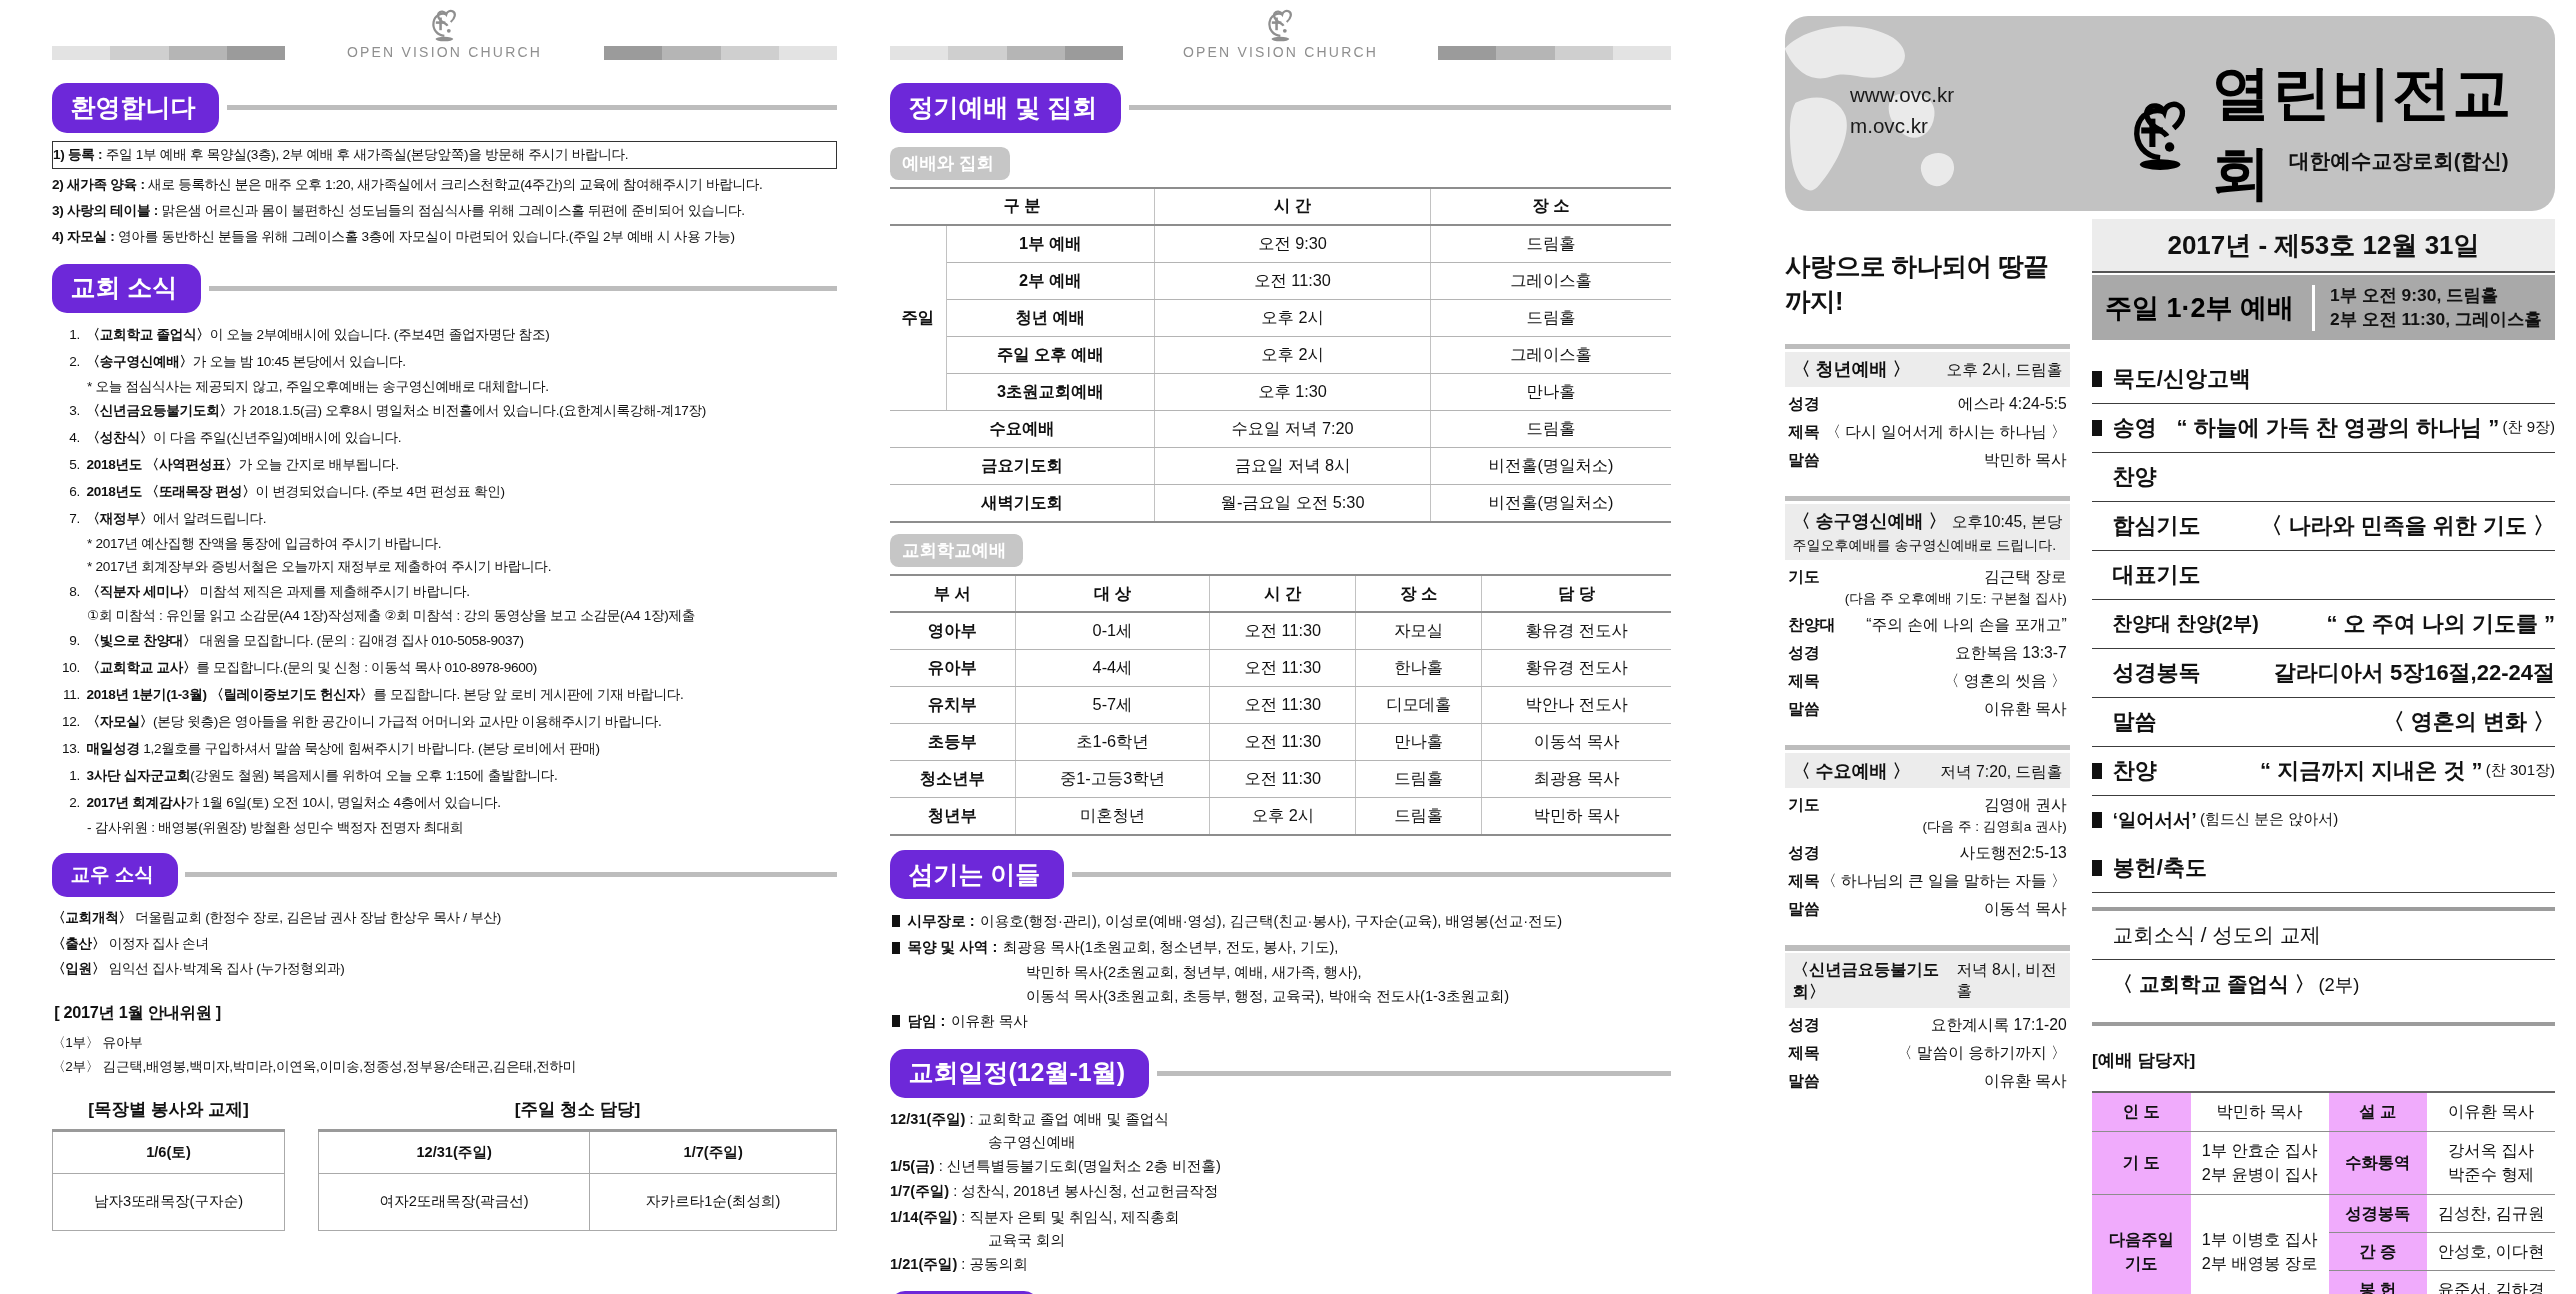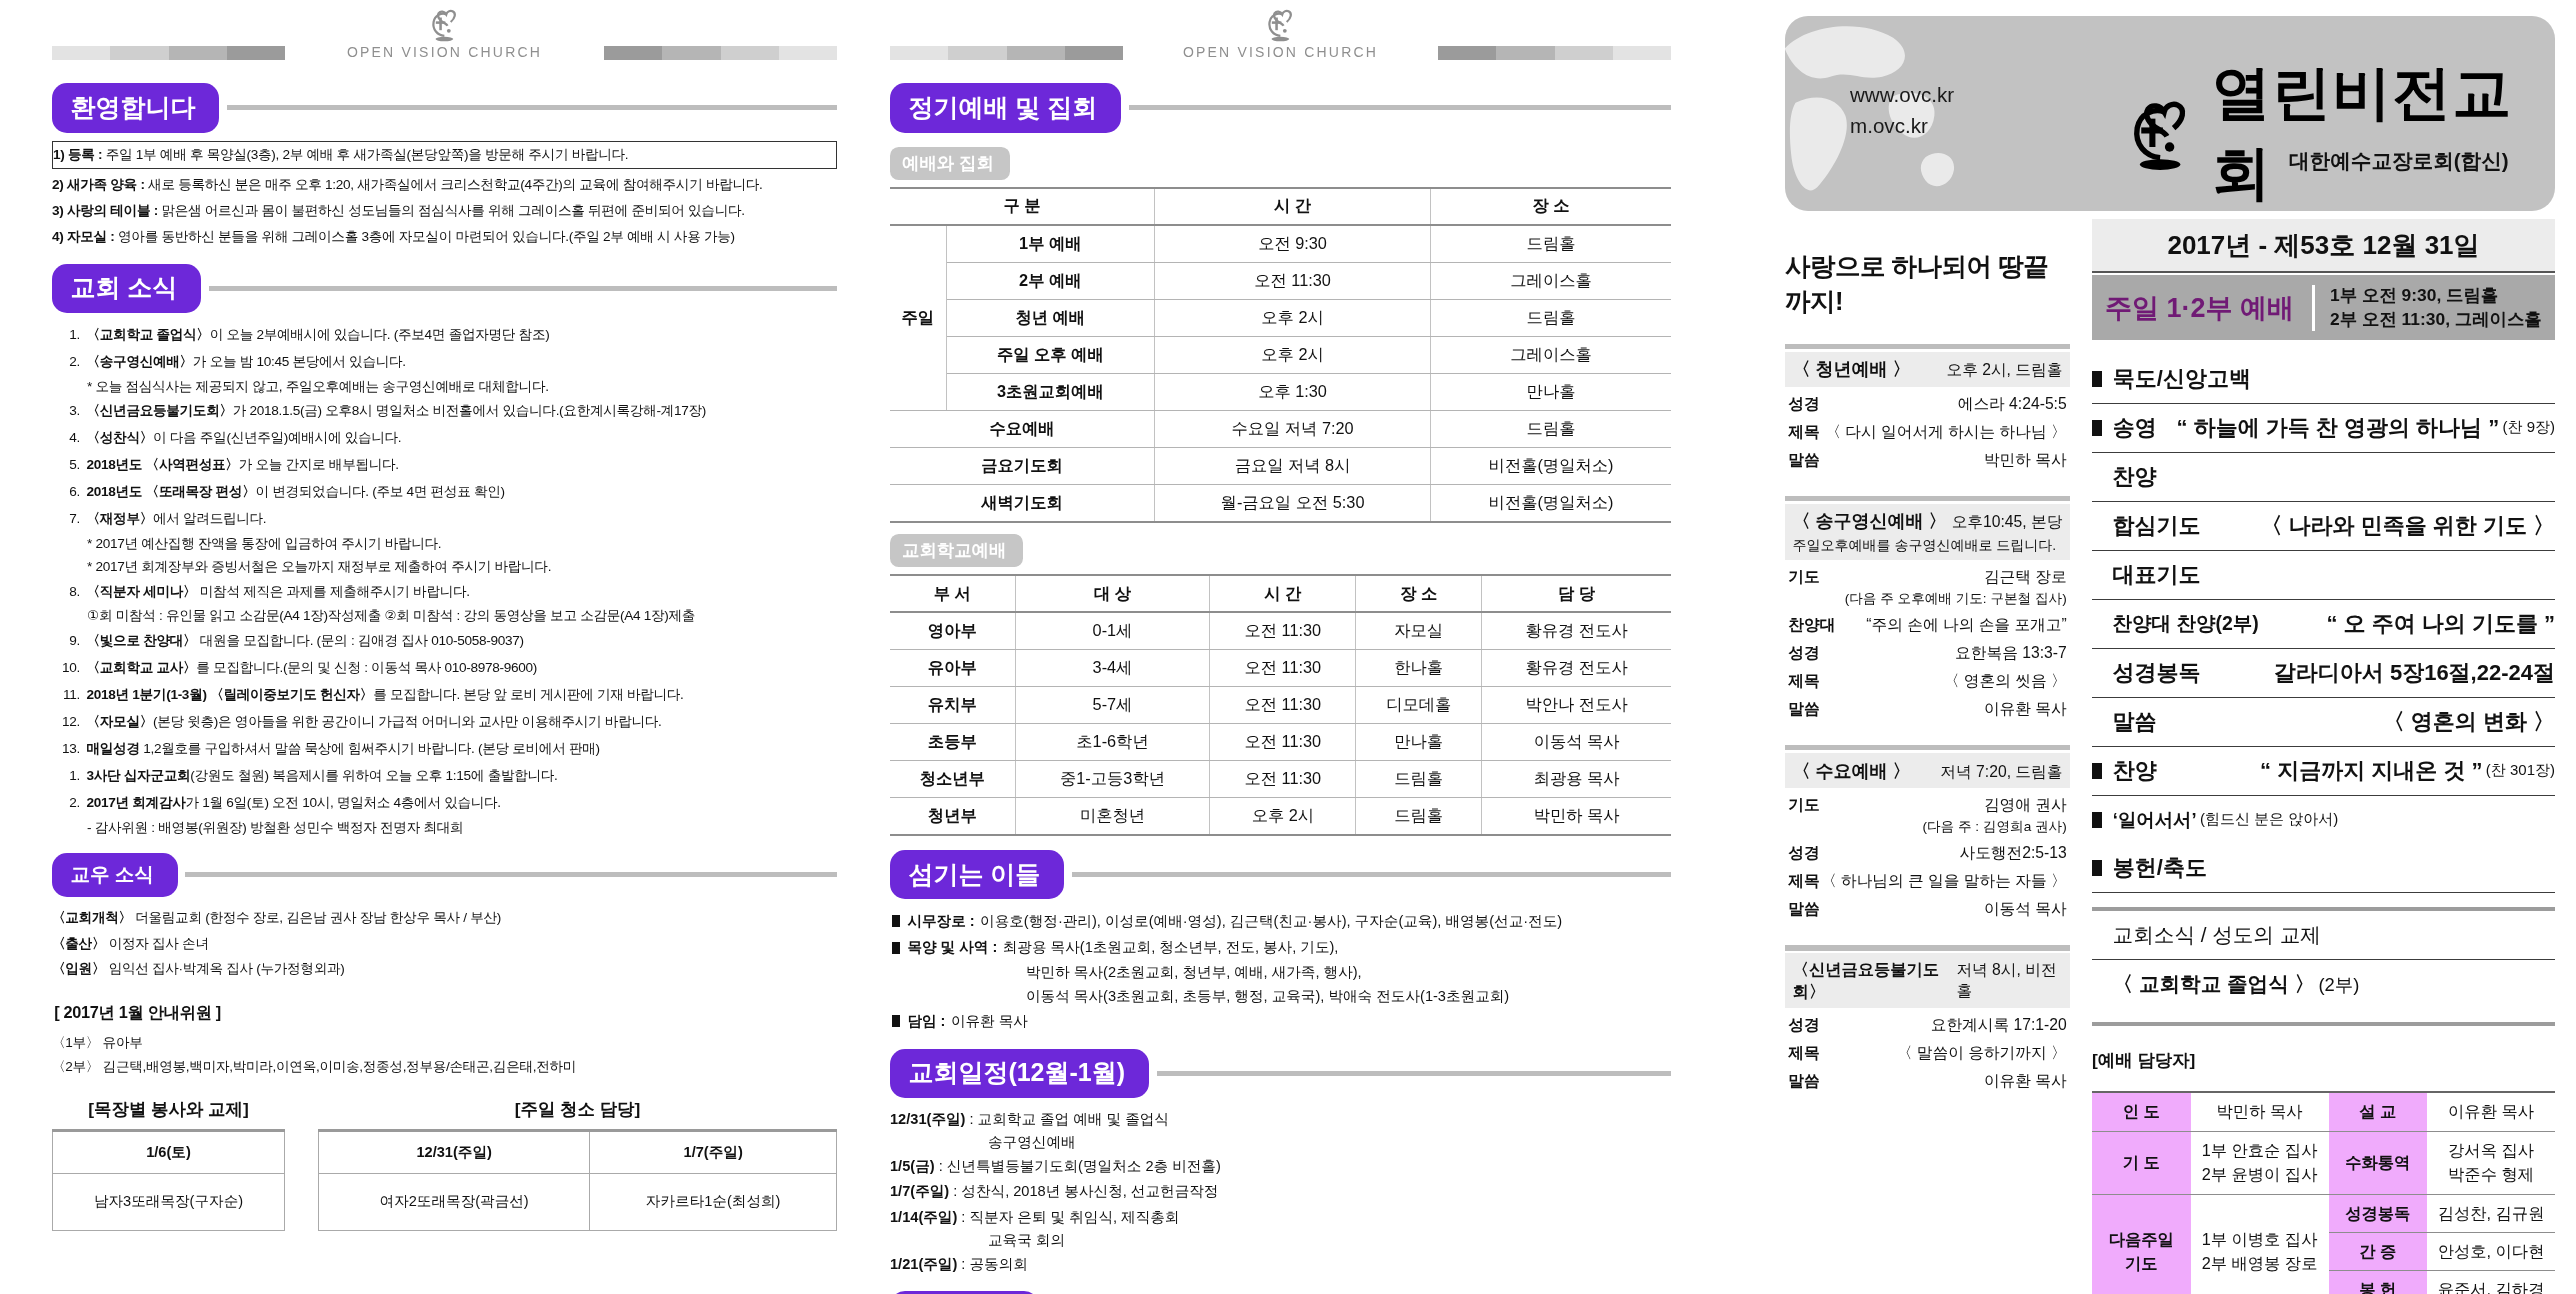--- a/index.html
+++ b/index.html
@@ -79,21 +79,21 @@
   .mast .brand{position:absolute;left:336px;top:38px;display:flex;align-items:center;color:#000;}
   .mast .kname{font-size:59px;font-weight:bold;letter-spacing:1.1px;margin-left:9.8px;}
   .mast .denom{position:absolute;left:504px;top:131px;font-size:20.6px;font-weight:bold;}
 
   .p1row{display:flex;margin-top:7.6px;}
   .p1left{width:285px;flex:none;}
   .p1right{flex:1;margin-left:22px;}
 
   .issue{background:#ececec;text-align:center;font-size:26px;font-weight:bold;padding:8.7px 0;border-bottom:2.2px solid #555;}
   .band{background:#a9a9a9;display:flex;align-items:center;padding:8.7px 13px;margin-top:2.2px;}
-  .band .bl{color:#701a75;font-weight:bold;font-size:27px;flex:none;}
+  .band .bl{color:#000000;font-weight:bold;font-size:27px;flex:none;}
   .band .vbar{width:2.7px;height:46px;background:#fff;margin:0 15px 0 18.4px;}
   .band .times{font-size:17.4px;font-weight:bold;line-height:1.35;}
 
   .slogan{font-size:25.5px;font-weight:bold;margin:30px 0 5.4px 0;letter-spacing:-0.5px;}
 
   .svc{margin-top:25px;}
   .svc .bar{height:5.4px;background:#bdbdbd;margin-bottom:2.7px;}
   .svc .hband{background:#ececec;padding:5.4px 7.6px;}
   .svc .hrow{display:flex;align-items:baseline;}
   .svc .hname{font-weight:bold;font-size:18px;}
@@ -393,21 +393,21 @@
     </tr>
     <tr>
           <td class="nm">영아부</td>
           <td class="vln">0-1세</td>
           <td class="vln">오전 11:30</td>
           <td class="vln">자모실</td>
           <td class="vln">황유경 전도사</td>
         </tr>
     <tr>
           <td class="nm">유아부</td>
-          <td class="vln">3-4세</td>
+          <td class="vln">4-4세</td>
           <td class="vln">오전 11:30</td>
           <td class="vln">한나홀</td>
           <td class="vln">황유경 전도사</td>
         </tr>
     <tr>
           <td class="nm">유치부</td>
           <td class="vln">5-7세</td>
           <td class="vln">오전 11:30</td>
           <td class="vln">디모데홀</td>
           <td class="vln">박안나 전도사</td>

